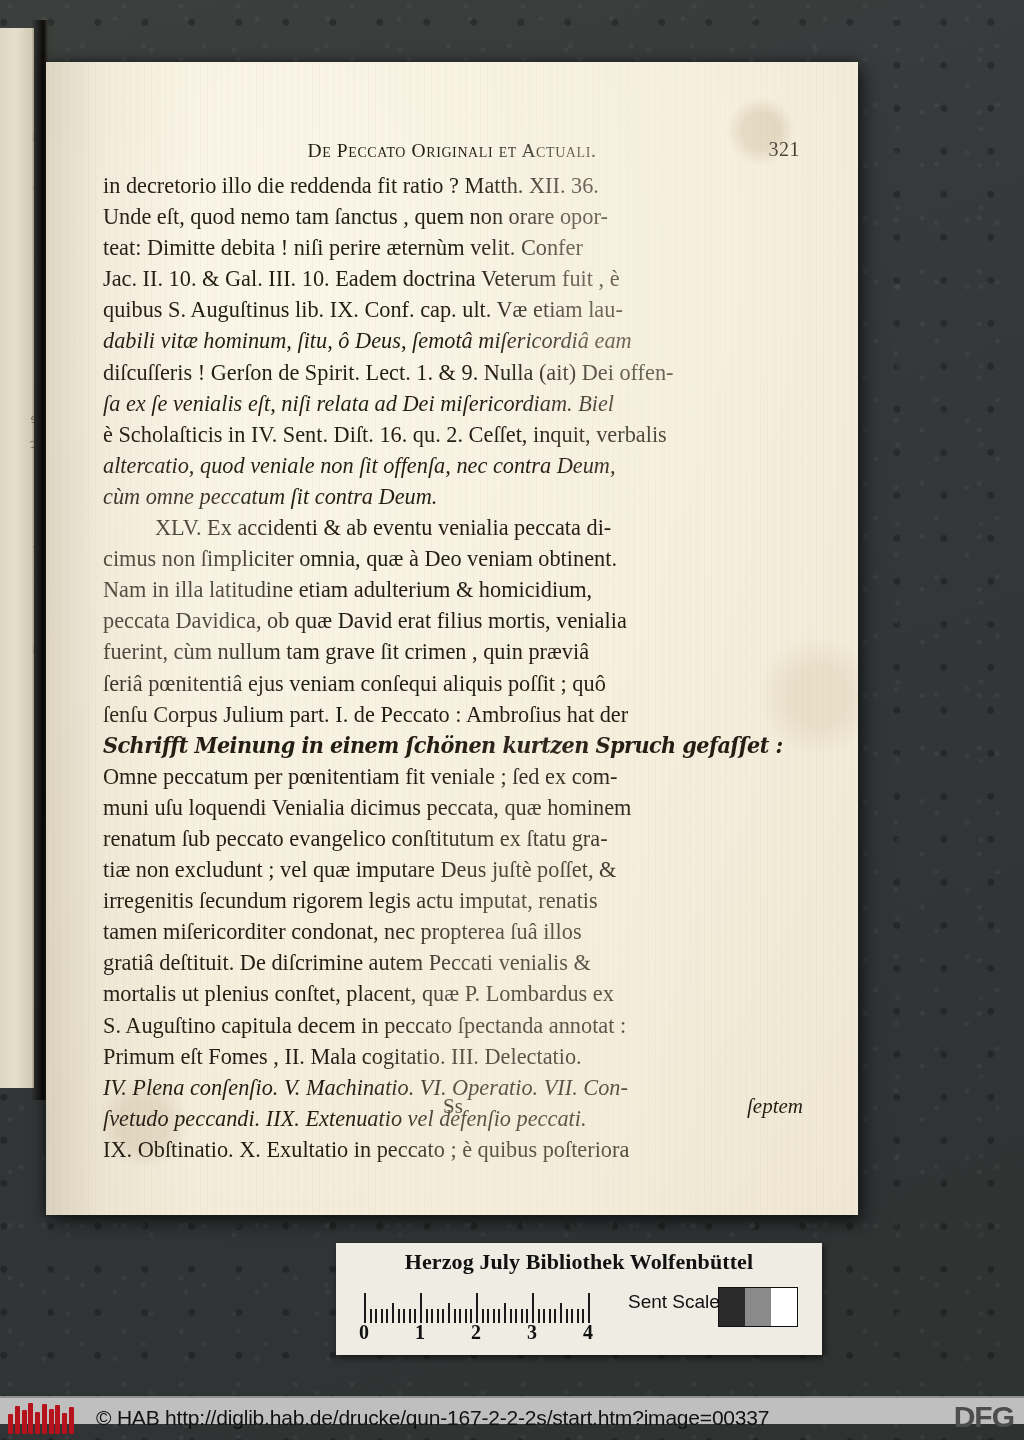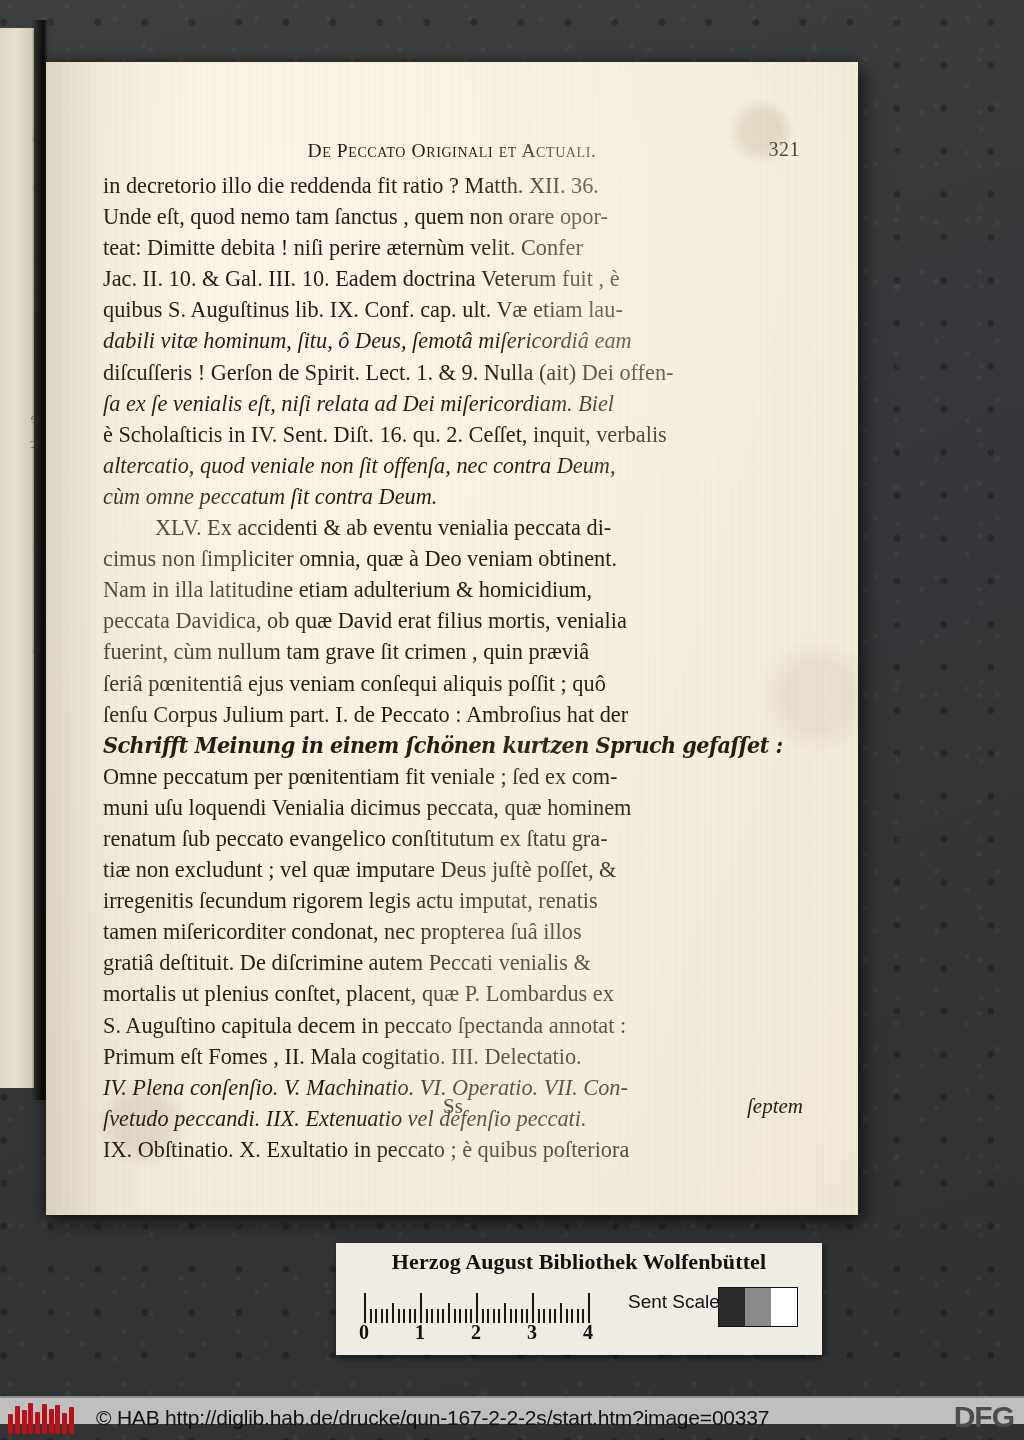--- a/index.html
+++ b/index.html
@@ -245,21 +245,21 @@
       <div class="foot">
         <span class="sig">Ss</span>
         <span class="catch">ſeptem</span>
       </div>
 
       <div class="inkfade"></div>
     </div>
   </div>
 
   <div class="target">
-    <div class="target-title">Herzog August Bibliothek Wolfenbüttel</div>
+    <div class="target-title">Herzog July Bibliothek Wolfenbüttel</div>
     <div class="ruler" id="ruler">
         <div class="tick" style="left: 0px; height: 30px;"></div>
         <div class="tick" style="left: 5.6px; height: 14px;"></div>
         <div class="tick" style="left: 11.2px; height: 14px;"></div>
         <div class="tick" style="left: 16.8px; height: 14px;"></div>
         <div class="tick" style="left: 22.4px; height: 14px;"></div>
         <div class="tick" style="left: 28px; height: 20px;"></div>
         <div class="tick" style="left: 33.6px; height: 14px;"></div>
         <div class="tick" style="left: 39.2px; height: 14px;"></div>
         <div class="tick" style="left: 44.8px; height: 14px;"></div>

